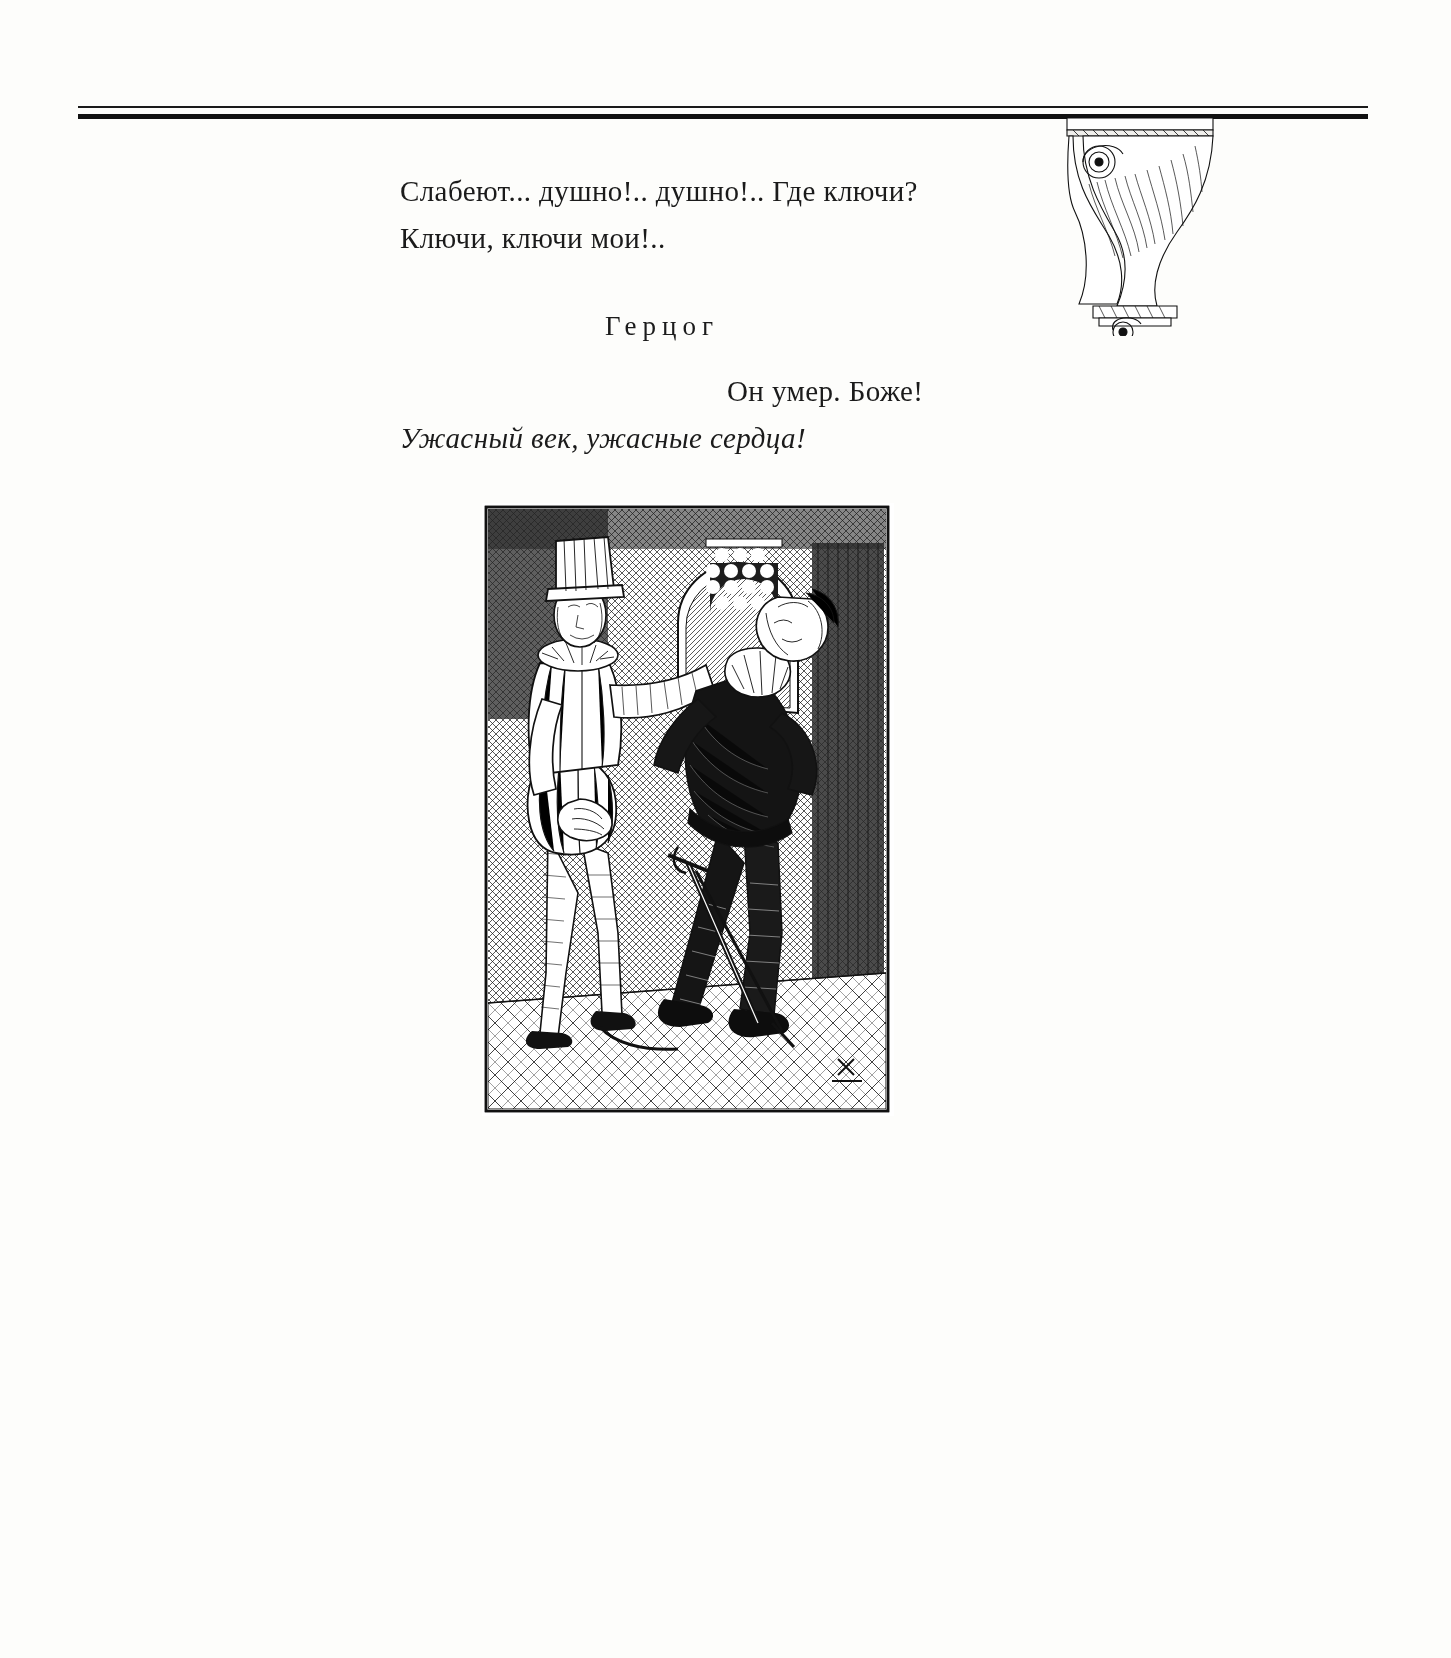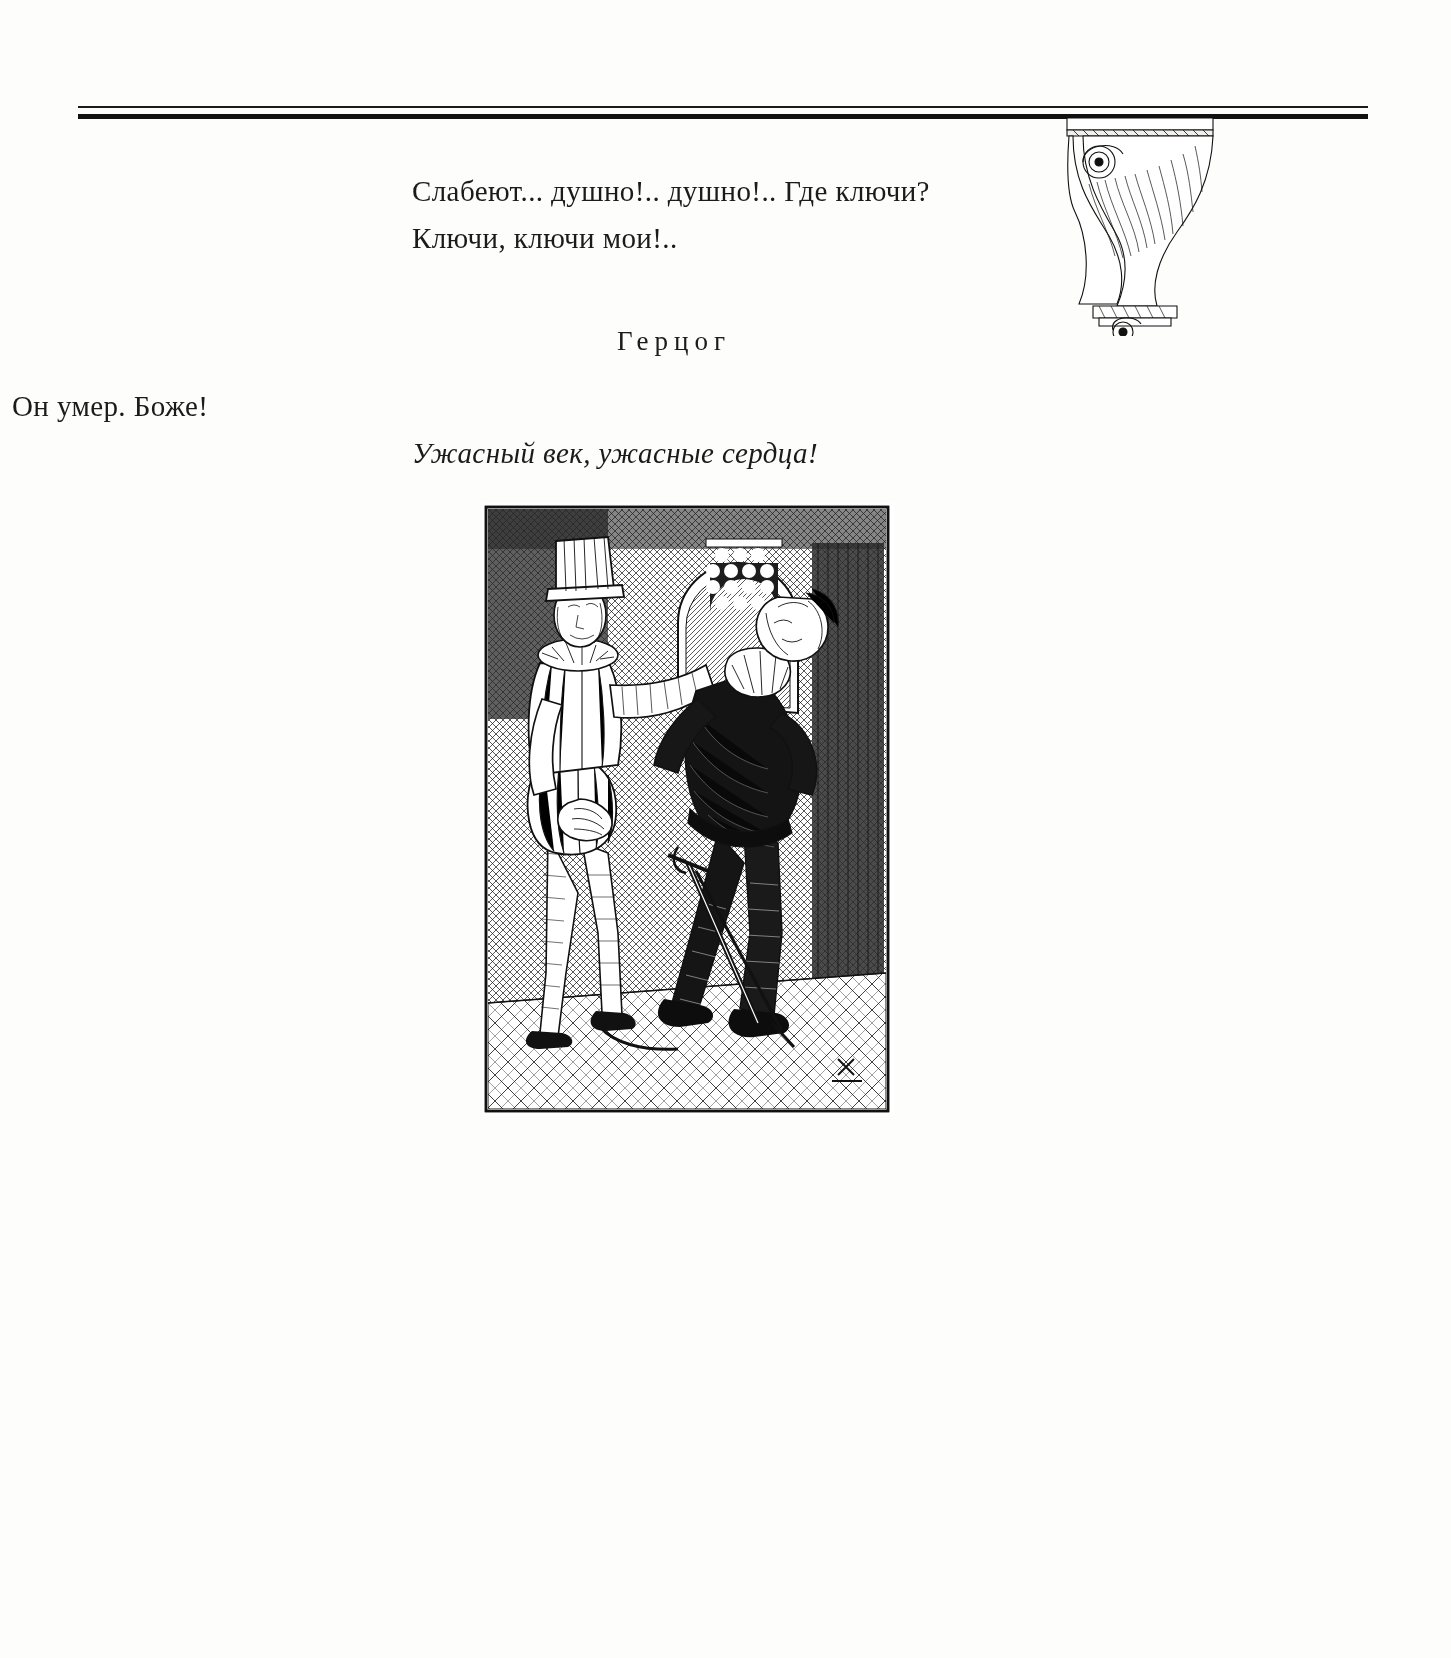--- a/index.html
+++ b/index.html
@@ -50,41 +50,41 @@
     position: absolute;
     left: 1065px;
     top: 116px;
     width: 150px;
     height: 220px;
   }
 
   
   .verse {
     position: absolute;
-    left: 12px;
+    left: 0;
     top: 168px;
     width: 1222px;
   }
   .line {
     font-size: 29px;
     line-height: 47px;
     letter-spacing: 0.4px;
     white-space: pre;
     color: #1b1b1b;
   }
   .l1 { padding-left: 400px; }
   .l2 { padding-left: 400px; }
   .speaker {
     font-size: 27px;
     letter-spacing: 6px;
     padding-left: 605px;
-    margin-top: 56px;
+    margin-top: 41px;
     margin-bottom: 18px;
   }
-  .l3 { }
+  .l3 { padding-left: 727px; }
   .l4 { padding-left: 400px; font-style: italic; }
 
   
   .plate {
     position: absolute;
     left: 482px;
     top: 503px;
     width: 412px;
     height: 613px;
     background: #ffffff;

